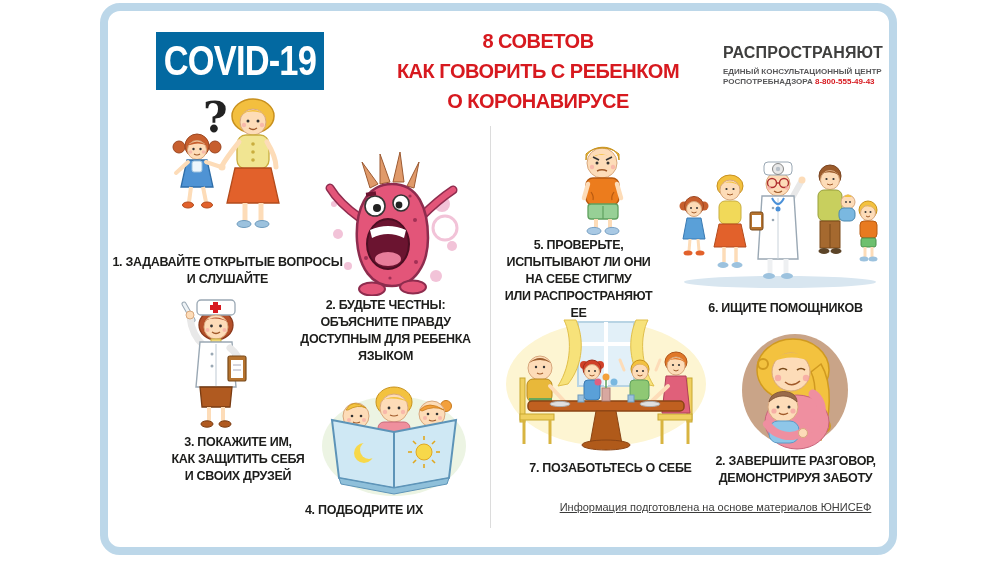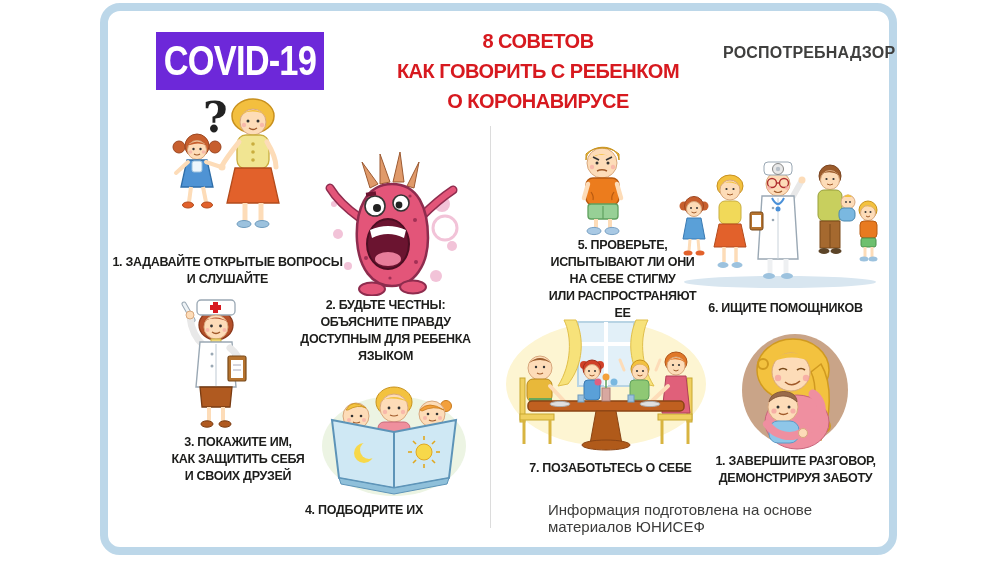--- a/index.html
+++ b/index.html
@@ -3,48 +3,48 @@
 <meta charset="utf-8">
 <style>
   * { margin:0; padding:0; box-sizing:border-box; }
   html,body { background:#ffffff; font-family:"Liberation Sans", sans-serif; }
   #canvas { position:relative; width:1000px; height:562px; background:#fff; overflow:hidden; }
 
   .frame { position:absolute; left:100px; top:3px; width:797px; height:552px;
            border:8px solid #bcd7e9; border-radius:20px; background:#fff; }
 
   .badge { position:absolute; left:156px; top:32px; width:168px; height:58px;
-           background:#6d28d9; display:flex; align-items:center; justify-content:center; }
+           background:#0369a1; display:flex; align-items:center; justify-content:center; }
   .badge span { color:#fff; font-weight:bold; font-size:42px; letter-spacing:-1px;
                 transform:scaleX(0.82); white-space:nowrap; }
 
   .title { position:absolute; left:368px; top:26px; width:340px; text-align:center;
            color:#d7191f; font-weight:bold; font-size:20px; line-height:30px;
            letter-spacing:-0.5px; white-space:pre-line; }
 
   .agency { position:absolute; left:723px; top:44px; width:175px; }
   .agency-name { color:#3f3f3e; font-weight:bold; font-size:16px; letter-spacing:0.2px; white-space:nowrap; }
   .agency-sub { margin-top:5px; color:#58585a; font-weight:bold; font-size:8px; line-height:10px; }
   .agency-phone { color:#d7191f; }
 
   .divider { position:absolute; left:490px; top:126px; width:1px; height:402px; background:#dcdcdc; }
 
   .caption { position:absolute; color:#1d1d1b; font-weight:bold; font-size:12.5px;
              line-height:17px; text-align:center; letter-spacing:-0.3px; white-space:pre-line; }
   .cap1 { left:110px; top:246px; width:235px;margin-top:8px; }
   .cap2 { left:278px; top:297px; width:215px;text-align:center; }
   .cap3 { left:148px; top:434px; width:180px; }
   .cap4 { left:289px; top:502px; width:150px; }
-  .cap5 { left:516px; top:237px; width:185px;padding-left:28px; }
+  .cap5 { left:472px; top:237px; width:185px;padding-left:28px; }
   .cap6 { left:688px; top:300px; width:195px; }
   .cap7 { left:508px; top:460px; width:205px; }
   .cap8 { left:698px; top:453px; width:195px; }
 
-  .footer { position:absolute; left:548px; top:501px; width:335px; 
-            color:#3c3c3b; font-size:15px; }
+  .footer { position:absolute; left:548px; top:501px; width:335px; text-align:center;
+            color:#3c3c3b; font-size:11px;text-decoration:underline; }
 
   .illu { position:absolute; }
   .il1 { left:145px; top:90px;  width:155px; height:155px; }
   .il2 { left:320px; top:146px; width:145px; height:150px; }
   .il3 { left:160px; top:294px; width:112px; height:136px; }
   .il4 { left:320px; top:368px; width:148px; height:132px; }
   .il5 { left:556px; top:136px; width:95px;  height:100px; }
   .il6 { left:672px; top:146px; width:215px; height:145px; }
   .il7 { left:500px; top:316px; width:212px; height:138px; }
   .il8 { left:733px; top:326px; width:125px; height:124px; }
@@ -58,21 +58,26 @@
 
   <div class="badge">
     <span>COVID-19</span>
   </div>
 
   <div class="title">8 СОВЕТОВ
 КАК ГОВОРИТЬ С РЕБЕНКОМ
 О КОРОНАВИРУСЕ</div>
 
   <div class="agency">
-    <div class="agency-name">РОСПОТРЕБНАДЗОР</div>
+    <div class="agency-name">РАСПРОСТРАНЯЮТ</div>
+    <div class="agency-sub">
+      <div>ЕДИНЫЙ КОНСУЛЬТАЦИОННЫЙ ЦЕНТР</div>
+      <div><span>РОСПОТРЕБНАДЗОРА</span>
+        <span class="agency-phone">8-800-555-49-43</span></div>
+    </div>
   </div>
 
   <div class="divider"></div>
 
   <div class="illu il1">
     <svg viewBox="0 0 155 155">
       <text x="58" y="42" font-size="42" font-weight="bold" fill="#222" font-family="DejaVu Serif, serif">?</text>
       <ellipse cx="108" cy="26" rx="21" ry="17" fill="#f3bf3f" stroke="#c8901e" stroke-width="1.5"></ellipse>
       <circle cx="108" cy="32" r="13" fill="#fddcb8" stroke="#d8a87e"></circle>
       <path d="M95,26 Q108,14 121,26 Q114,20 102,22 Z" fill="#f3bf3f"></path>
@@ -452,17 +457,17 @@
         <circle cx="56" cy="81" r="1.5" fill="#333"></circle>
       <path d="M46,87 Q50,90 55,87" stroke="#a05a2a" stroke-width="1.4" fill="none"></path>
       <circle cx="41" cy="85" r="2.6" fill="#f4a0a0" opacity="0.75"></circle>
         <circle cx="60" cy="85" r="2.6" fill="#f4a0a0" opacity="0.75"></circle>
       <rect x="36" y="95" width="30" height="22" rx="9" fill="#8ec6e8" stroke="#5c9cc8"></rect>
       <path d="M80,68 C94,78 90,100 70,106" stroke="#ef8fa0" stroke-width="9" fill="none" stroke-linecap="round"></path>
       <path d="M34,98 C42,110 58,113 68,107" stroke="#ef8fa0" stroke-width="8" fill="none" stroke-linecap="round"></path>
       <circle cx="70" cy="107" r="4.5" fill="#fddcb8" stroke="#d8a87e"></circle>
     </svg>
   </div>
-  <div class="caption cap8">1. ЗАВЕРШИТЕ РАЗГОВОР,
+  <div class="caption cap8">2. ЗАВЕРШИТЕ РАЗГОВОР,
 ДЕМОНСТРИРУЯ ЗАБОТУ</div>
 
   <div class="footer">Информация подготовлена на основе материалов ЮНИСЕФ</div>
 </div>
 
 </body></html>

